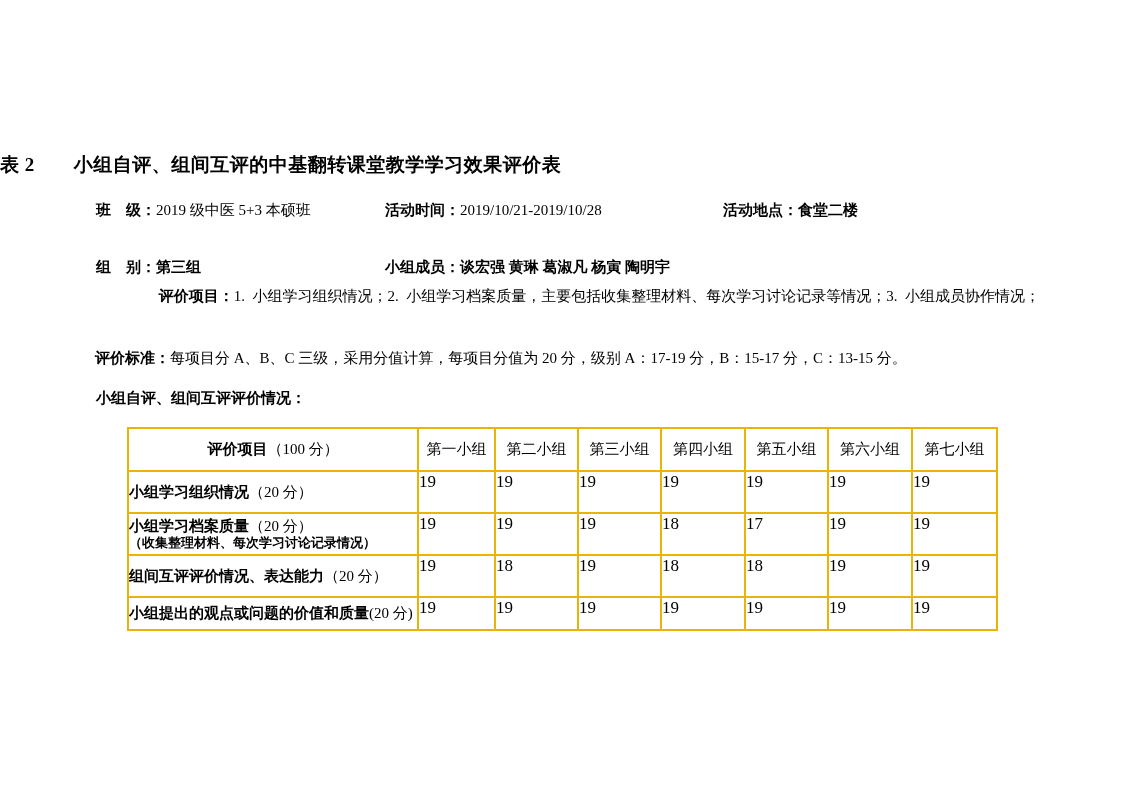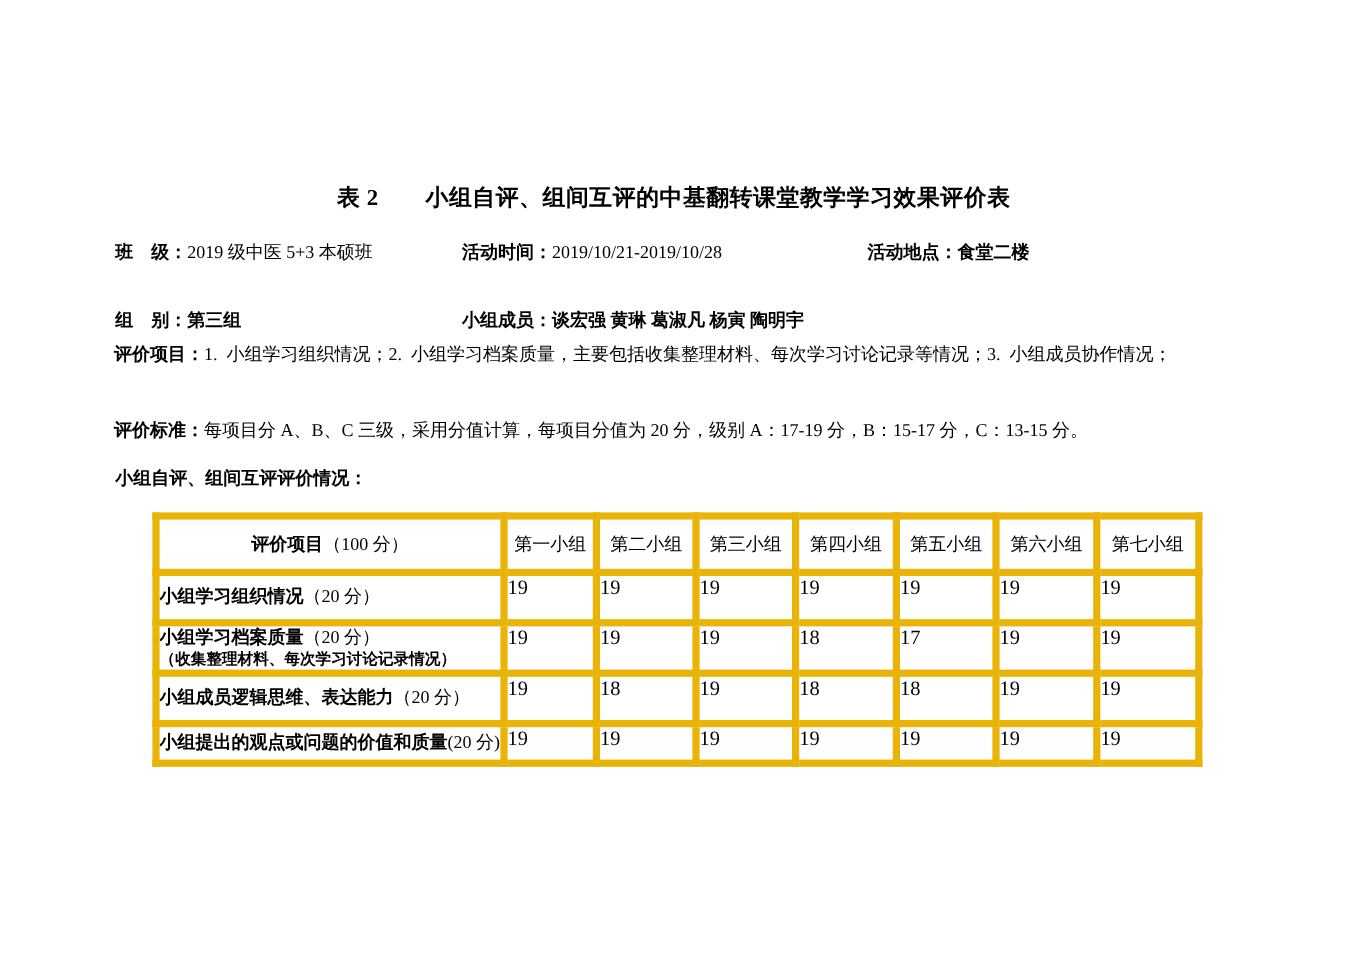--- a/index.html
+++ b/index.html
@@ -3,44 +3,44 @@
 <meta charset="utf-8">
 <style>
   html,body { margin:0; padding:0; background:#ffffff; }
   .page {
     position:relative; width:1123px; height:794px; background:#ffffff;
     font-family:"Liberation Serif","DejaVu Serif",serif; color:#000;
     overflow:hidden;
   }
   .doc-title {
     position:absolute; top:152px; left:0; width:100%;
-    text-align:center; font-size:19px; font-weight:bold; letter-spacing:0.5px;
+    text-align:left; font-size:19px; font-weight:bold; letter-spacing:0.5px;
   }
   .info-row { position:absolute; left:0; width:100%; height:24px; font-size:15px; }
   .info-row1 { top:201px; }
   .info-row2 { top:236px;margin-top:22px; }
   .seg { position:absolute; white-space:nowrap; }
   .seg-class  { left:96px; }
   .seg-time   { left:385px; }
   .seg-place  { left:723px; }
   .seg-group  { left:96px; }
   .seg-members{ left:385px; }
   .lab { font-weight:bold; }
   .val-bold { font-weight:bold; }
   .para {
     position:absolute; left:95px; top:282px; width:945px;
-    font-size:15px; line-height:29px; white-space:pre-wrap;
+    font-size:15px; line-height:29px; white-space:pre-wrap;text-align:right;
   }
   .criteria { position:absolute; left:95px; top:349px; width:945px; font-size:15px; white-space:pre-wrap; }
   .section-heading { position:absolute; left:96px; top:389px; font-size:15px; font-weight:bold; }
   table.eval {
     position:absolute; left:127px; top:427px;
     border-collapse:collapse; table-layout:fixed;
   }
-  table.eval td, table.eval th { border:6px solid #eab308; padding:0; overflow:hidden; }
+  table.eval td, table.eval th { border:2px solid #eab308; padding:0; overflow:hidden; }
   th.col-head { font-weight:normal; font-size:15px; vertical-align:middle; height:41px; }
   th.label-col { font-size:15px; }
   td.label-cell { vertical-align:middle; font-size:15px; line-height:1.25; }
   td.num { font-size:17px; vertical-align:top; padding-top:4px; font-weight:normal; }
   .lbl-main { font-weight:bold; }
   .lbl-suffix { font-weight:normal; }
   .sublabel { font-size:13px; font-weight:bold; display:block; }
 </style>
 </head>
 <body>
@@ -110,21 +110,21 @@
           <td class="num">19</td>
           <td class="num">19</td>
           <td class="num">19</td>
           <td class="num">18</td>
           <td class="num">17</td>
           <td class="num">19</td>
           <td class="num">19</td>
         </tr>
         <tr style="height: 42px;">
           <td class="label-cell">
-            <div><span class="lbl-main">小组成员逻辑思维、表达能力</span><span class="lbl-suffix">（20 分）</span></div>
+            <div><span class="lbl-main">组间互评评价情况、表达能力</span><span class="lbl-suffix">（20 分）</span></div>
           </td>
           <td class="num">19</td>
           <td class="num">18</td>
           <td class="num">19</td>
           <td class="num">18</td>
           <td class="num">18</td>
           <td class="num">19</td>
           <td class="num">19</td>
         </tr>
         <tr style="height: 33px;">

